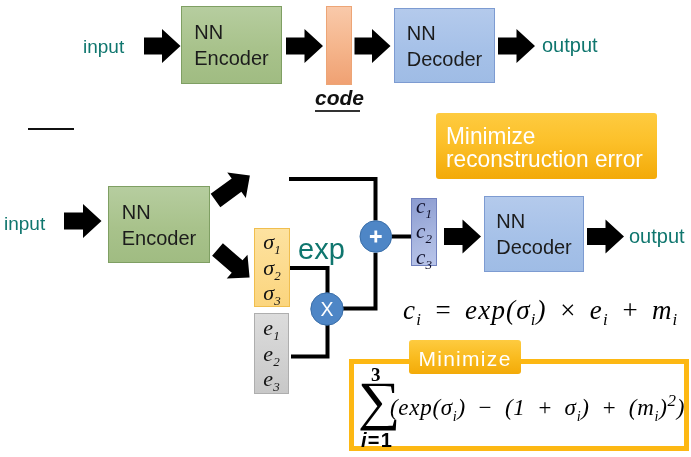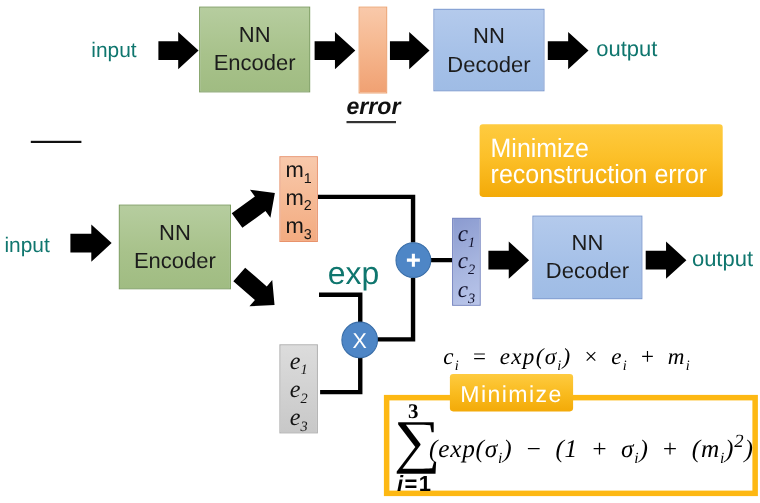--- a/index.html
+++ b/index.html
@@ -1,20 +1,20 @@
 <!DOCTYPE html>
 <html><head>
 <meta charset="utf-8">
 <style>
   html,body{margin:0;padding:0}
   .stage{position:relative;width:691px;height:457px;background:#ffffff;overflow:hidden;
          font-family:"Liberation Sans",sans-serif;color:#111}
   .abs{position:absolute}
   .box{position:absolute;display:flex;flex-direction:column;align-items:center;justify-content:center;
-       text-align:center;box-sizing:border-box}
+       box-sizing:border-box}
   .nn{font-size:20px;line-height:26px;color:#1c1c1c}
   .green{background:linear-gradient(180deg,#b6cd9f 0%,#a8c28b 55%,#a0bc82 100%);border:1.5px solid #7f9f63}
   .blue{background:linear-gradient(180deg,#b4caec 0%,#a6c1e8 55%,#9fbce5 100%);border:1.5px solid #7d9bd1}
   .lbl{position:absolute;font-size:20px;color:#0f766e;white-space:nowrap}
   .math{font-family:"Liberation Serif",serif;font-style:italic}
   sub{font-size:0.62em;line-height:0}
   sup{line-height:0}
   .stack{font-size:19px;line-height:25.5px;color:#141414}
   .stack sub{font-size:13px;line-height:0}
 </style>
@@ -51,66 +51,66 @@
     <circle cx="375.8" cy="236.5" r="15.8" fill="#4e86c6" stroke="#3a6ea8" stroke-width="1"></circle>
     <path d="M375.8,230.6 V242.4 M369.9,236.5 H381.7" stroke="#ffffff" stroke-width="2.8"></path>
     <circle cx="327" cy="309" r="16.2" fill="#4e86c6" stroke="#3a6ea8" stroke-width="1"></circle>
     <text x="327" y="316" text-anchor="middle" font-family="Liberation Sans, sans-serif" font-size="19.5" fill="#ffffff">X</text>
   </svg>
 
   <div class="lbl" style="left:83px;top:36px;font-size:19px">input</div>
   <div class="box green nn" style="left:181px;top:6px;width:101px;height:78px">NN<br>Encoder</div>
   <div class="abs" style="left:326px;top:6px;width:26px;height:79px;
        background:linear-gradient(180deg,#f9c9aa 0%,#f5b68d 50%,#f0a173 100%);border:1px solid #eda576;box-sizing:border-box"></div>
-  <div class="abs" style="left:315px;top:86px;font-size:21px;font-weight:bold;font-style:italic">error</div>
+  <div class="abs" style="left:315px;top:86px;font-size:21px;font-weight:bold;font-style:italic">code</div>
   <div class="abs" style="left:315px;top:109.5px;width:45px;height:2.5px;background:#333"></div>
   <div class="box blue nn" style="left:394px;top:8px;width:101px;height:75px">NN<br>Decoder</div>
   <div class="lbl" style="left:542px;top:34px;font-size:20px">output</div>
 
   <div class="abs" style="left:28px;top:127.5px;width:46px;height:2.5px;background:#111"></div>
 
   <div class="lbl" style="left:4px;top:213px;font-size:19px">input</div>
   <div class="box green nn" style="left:108px;top:186px;width:102px;height:77px">NN<br>Encoder</div>
 
-  <div class="box stack" style="left:254px;top:142px;width:35px;height:78px;font-size:20px;
-       background:linear-gradient(180deg,#f8c9ab 0%,#f3ab80 100%);border:1px solid #e8926b">
-    <div>m<sub>1</sub></div>
-      <div>m<sub>2</sub></div>
-      <div>m<sub>3</sub></div>
+
+  <div class="box stack math" style="left:254px;top:228px;width:36px;height:79px;font-size:22px;
+       background:linear-gradient(180deg,#fde2a0 0%,#fbd57e 100%);border:1px solid #f0be4e">
+    <div>σ<sub>1</sub></div>
+      <div>σ<sub>2</sub></div>
+      <div>σ<sub>3</sub></div>
   </div>
-
 
   <div class="box stack math" style="left:254px;top:313px;width:35px;height:81px;font-size:22px;
        background:linear-gradient(180deg,#dcdcdc 0%,#c8c8c8 100%);border:1px solid #aeaeae">
     <div>e<sub>1</sub></div>
       <div>e<sub>2</sub></div>
       <div>e<sub>3</sub></div>
   </div>
 
   <div class="lbl" style="left:298px;top:233px;font-size:29px">exp</div>
 
-  <div class="box stack math" style="left:411px;top:198px;width:26px;height:80px;font-size:21px;color:#10102a;
+  <div class="box stack math" style="left:411px;top:198px;width:26px;height:68px;font-size:21px;color:#10102a;
        background:linear-gradient(155deg,#8b9bd0 0%,#a9b7e0 60%,#b9c5ea 100%);border:1px solid #7282bf">
     <div>c<sub>1</sub></div>
       <div>c<sub>2</sub></div>
       <div>c<sub>3</sub></div>
   </div>
 
   <div class="box blue nn" style="left:484px;top:196px;width:100px;height:76px">NN<br>Decoder</div>
   <div class="lbl" style="left:629px;top:225px;font-size:20px">output</div>
 
 
   <div class="abs" style="left:436px;top:113px;width:221px;height:66px;border-radius:3px;
        background:linear-gradient(180deg,#fecb40 0%,#fcc029 45%,#f3aa08 100%)"></div>
   <div class="abs" style="left:446px;top:124px;font-size:24px;line-height:24px;color:#fff;
        transform:scaleX(0.944);transform-origin:left top;white-space:nowrap">Minimize</div>
   <div class="abs" style="left:446px;top:147px;font-size:24px;line-height:24px;color:#fff;
        transform:scaleX(0.946);transform-origin:left top;white-space:nowrap">reconstruction error</div>
 
-  <div class="abs math" style="left:403px;top:311px;font-size:21px;line-height:26px;color:#000;
+  <div class="abs math" style="left:403px;top:297px;font-size:27px;line-height:26px;color:#000;
        letter-spacing:1.15px;word-spacing:4px;white-space:nowrap">c<sub>i</sub> = exp(σ<sub>i</sub>) × e<sub>i</sub> + m<sub>i</sub></div>
 
   <div class="abs" style="left:349px;top:359px;width:340px;height:92px;border:5px solid #fdb813;
        background:#ffffff;box-sizing:border-box"></div>
 
   <div class="abs" style="left:409px;top:340px;width:112px;height:34px;border-radius:3px;
        background:linear-gradient(180deg,#fecb40 0%,#f9ba1d 55%,#f3aa08 100%);
        color:#fff;font-size:21px;letter-spacing:1.3px;text-align:center">
     <div style="margin-top:8px;line-height:21px">Minimize</div>
   </div>

